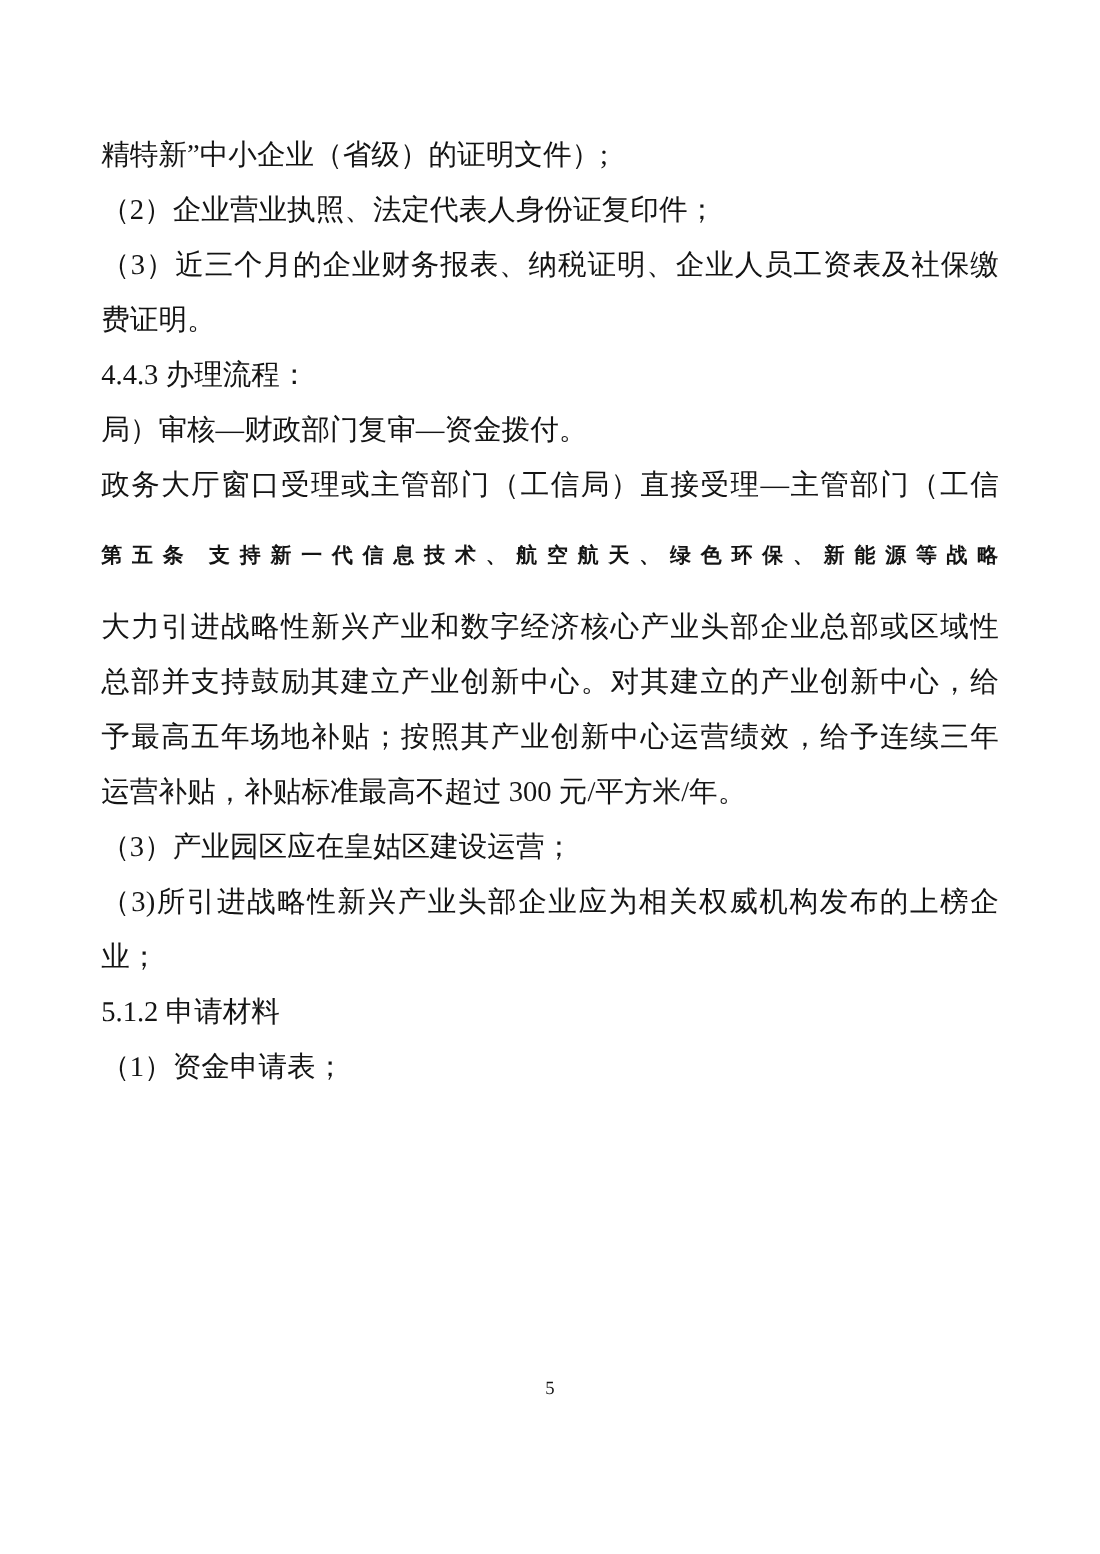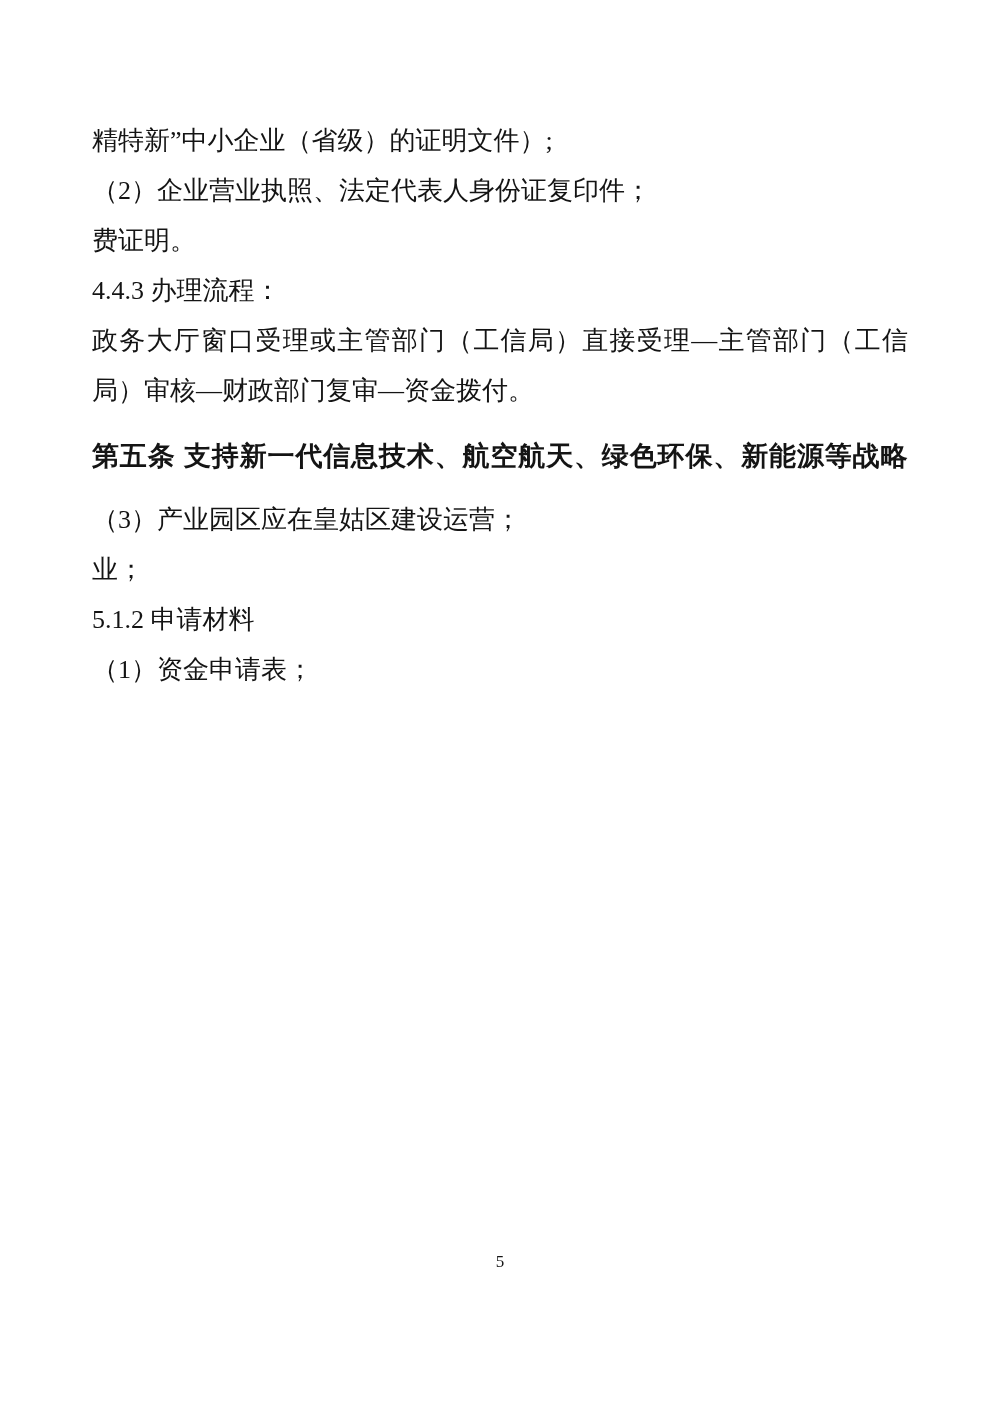--- a/index.html
+++ b/index.html
@@ -35,21 +35,21 @@
     text-align: justify;
     text-align-last: justify;
     overflow: hidden;
   }
   .block-heading {
     margin: 15px 0 14px 0;
     font-family: "Liberation Sans", "DejaVu Sans", sans-serif;
     font-weight: 700;
   }
   .block-heading .line {
-    font-size: 27px;
+    font-size: 19px;
     letter-spacing: 0.5px;
   }
   .block-subheading .line {
     font-weight: 700;
   }
   .page-number {
     position: absolute;
     left: 0;
     top: 1250px;
     width: 100%;
@@ -60,32 +60,40 @@
   }
 </style>
 </head>
 <body>
 
 <div class="page">
   <div class="content">
       <div class="block block-body">
         <div class="line">精特新”中小企业（省级）的证明文件）;</div>
         <div class="line">（2）企业营业执照、法定代表人身份证复印件；</div>
+        <div class="line fill">（3）近三个月的企业财务报表、纳税证明、企业人员工资表及社保缴</div>
         <div class="line">费证明。</div>
       </div>
       <div class="block block-body">
         <div class="line">4.4.3 办理流程：</div>
+        <div class="line">局）审核—财政部门复审—资金拨付。</div>
         <div class="line fill">政务大厅窗口受理或主管部门（工信局）直接受理—主管部门（工信</div>
-        <div class="line">局）审核—财政部门复审—资金拨付。</div>
       </div>
       <div class="block block-heading">
         <div class="line fill">第五条 支持新一代信息技术、航空航天、绿色环保、新能源等战略</div>
       </div>
       <div class="block block-body">
+        <div class="line fill">大力引进战略性新兴产业和数字经济核心产业头部企业总部或区域性</div>
+        <div class="line fill">总部并支持鼓励其建立产业创新中心。对其建立的产业创新中心，给</div>
+        <div class="line fill">予最高五年场地补贴；按照其产业创新中心运营绩效，给予连续三年</div>
+        <div class="line">运营补贴，补贴标准最高不超过 300 元/平方米/年。</div>
+      </div>
+      <div class="block block-body">
         <div class="line">（3）产业园区应在皇姑区建设运营；</div>
+        <div class="line fill">（3)所引进战略性新兴产业头部企业应为相关权威机构发布的上榜企</div>
         <div class="line">业；</div>
       </div>
       <div class="block block-body">
         <div class="line">5.1.2 申请材料</div>
         <div class="line">（1）资金申请表；</div>
       </div>
     </div>
   <div class="page-number">5</div>
 </div>
 

